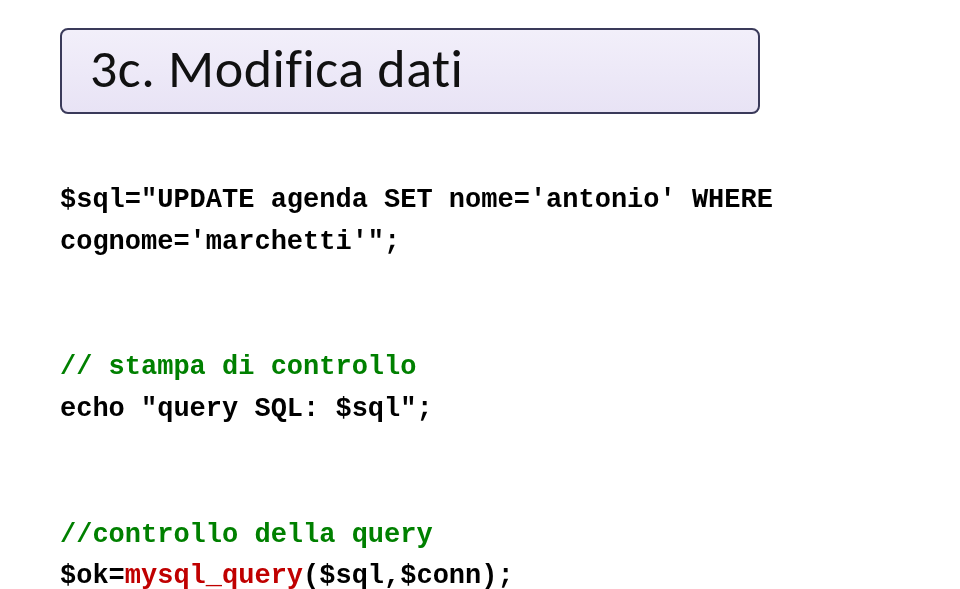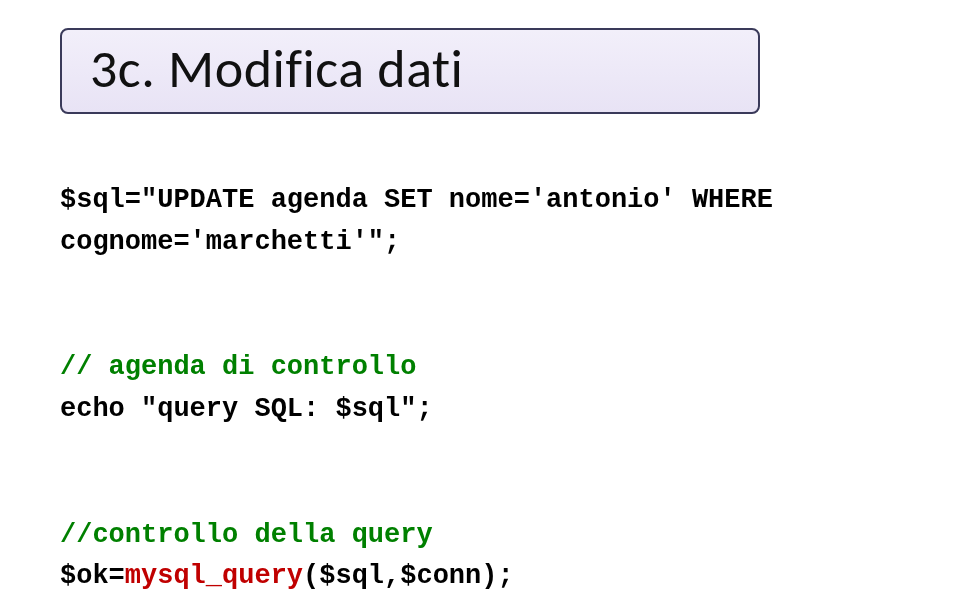--- a/index.html
+++ b/index.html
@@ -50,21 +50,21 @@
 
   <div class="title-box">
     <span class="title-text">3c. Modifica dati</span>
   </div>
 
   <div class="code">
 <span>$sql="UPDATE agenda SET nome='antonio' WHERE</span>
 <span>cognome='marchetti'";</span>
 
 
-<span class="kw-green">// agenda di controllo</span>
+<span class="kw-green">// stampa di controllo</span>
 <span>echo "query SQL: $sql";</span>
 
 
 <span class="kw-green">//controllo della query</span>
 <span>$ok=</span><span class="kw-red">mysql_query</span><span>($sql,$conn);</span>
 
   </div>
 
 </div>
 

